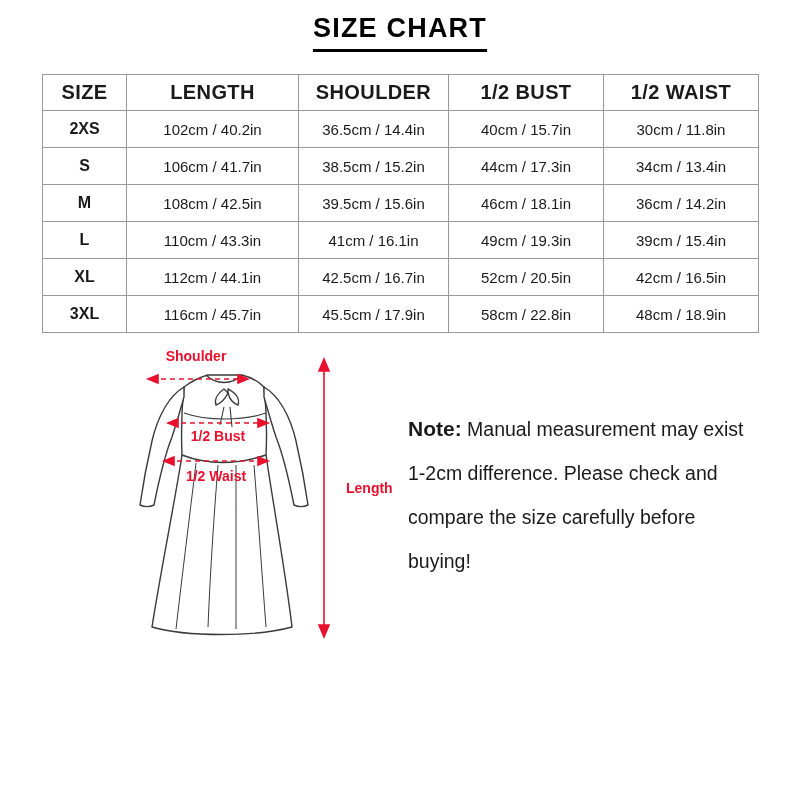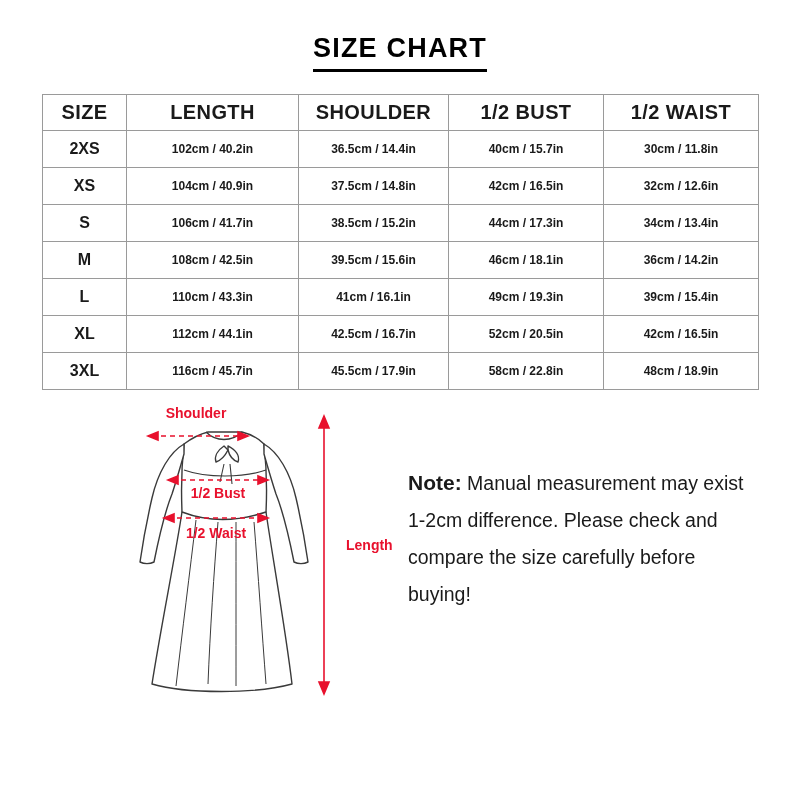--- a/index.html
+++ b/index.html
@@ -18,21 +18,21 @@
   .page {
     width: 800px;
     height: 800px;
     position: relative;
     box-sizing: border-box;
   }
 
   
   .title-wrap {
     text-align: center;
-    padding-top: 33px;
+    padding-top: 13px;
   }
   .title {
     display: inline-block;
     font-size: 27px;
     font-weight: bold;
     letter-spacing: 1.2px;
     color: #000;
     padding-bottom: 5px;
     border-bottom: 3px solid #000;
   }
@@ -45,23 +45,23 @@
     width: 716px;
     border-collapse: collapse;
     table-layout: fixed;
   }
   table.size-table th,
   table.size-table td {
     border: 1px solid #9a9a9a;
     height: 34px;
     text-align: center;
     vertical-align: middle;
-    font-size: 12px;
+    font-size: 15px;
     color: #1a1a1a;
-    font-weight: bold;
+    font-weight: normal;
   }
   table.size-table thead th {
     font-size: 20px;
     font-weight: bold;
     letter-spacing: 0.4px;
     height: 33px;
   }
   table.size-table td.size-col {
     font-weight: bold;
     font-size: 16px;
@@ -86,21 +86,21 @@
     top: 0;
     width: 300px;
     height: 300px;
   }
   .note {
     position: absolute;
     left: 408px;
     top: 62px;
     width: 350px;
     font-size: 19.5px;
-    line-height: 37px;
+    line-height: 44px;
     color: #1a1a1a;
   }
   .note b {
     font-weight: bold;
     font-size: 21px;
   }
 
   svg { display: block; }
 </style>
 </head>
@@ -132,27 +132,20 @@
       </thead>
       <tbody>
         <tr>
           <td class="size-col">2XS</td>
           <td>102cm / 40.2in</td>
           <td>36.5cm / 14.4in</td>
           <td>40cm / 15.7in</td>
           <td>30cm / 11.8in</td>
         </tr>
         <tr>
-          <td class="size-col">XS</td>
-          <td>104cm / 40.9in</td>
-          <td>37.5cm / 14.8in</td>
-          <td>42cm / 16.5in</td>
-          <td>32cm / 12.6in</td>
-        </tr>
-        <tr>
           <td class="size-col">S</td>
           <td>106cm / 41.7in</td>
           <td>38.5cm / 15.2in</td>
           <td>44cm / 17.3in</td>
           <td>34cm / 13.4in</td>
         </tr>
         <tr>
           <td class="size-col">M</td>
           <td>108cm / 42.5in</td>
           <td>39.5cm / 15.6in</td>

